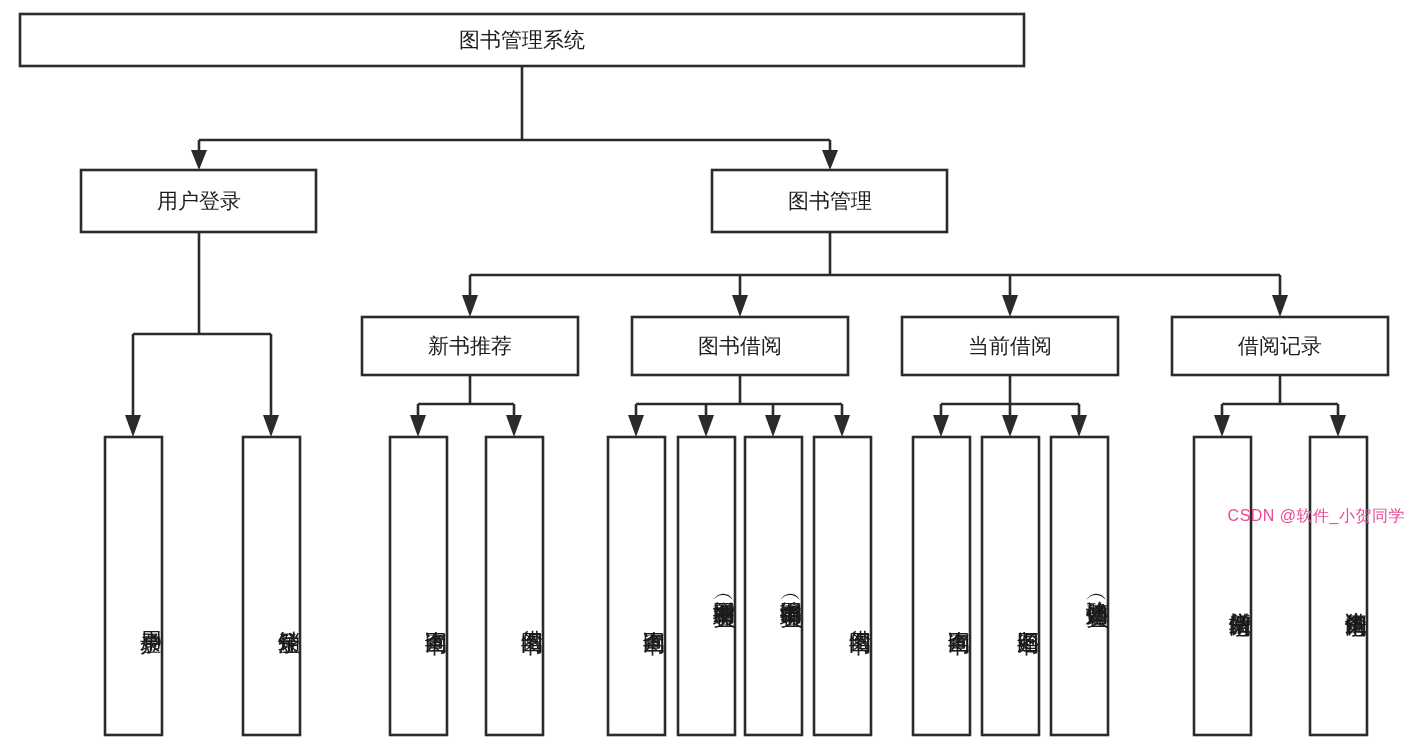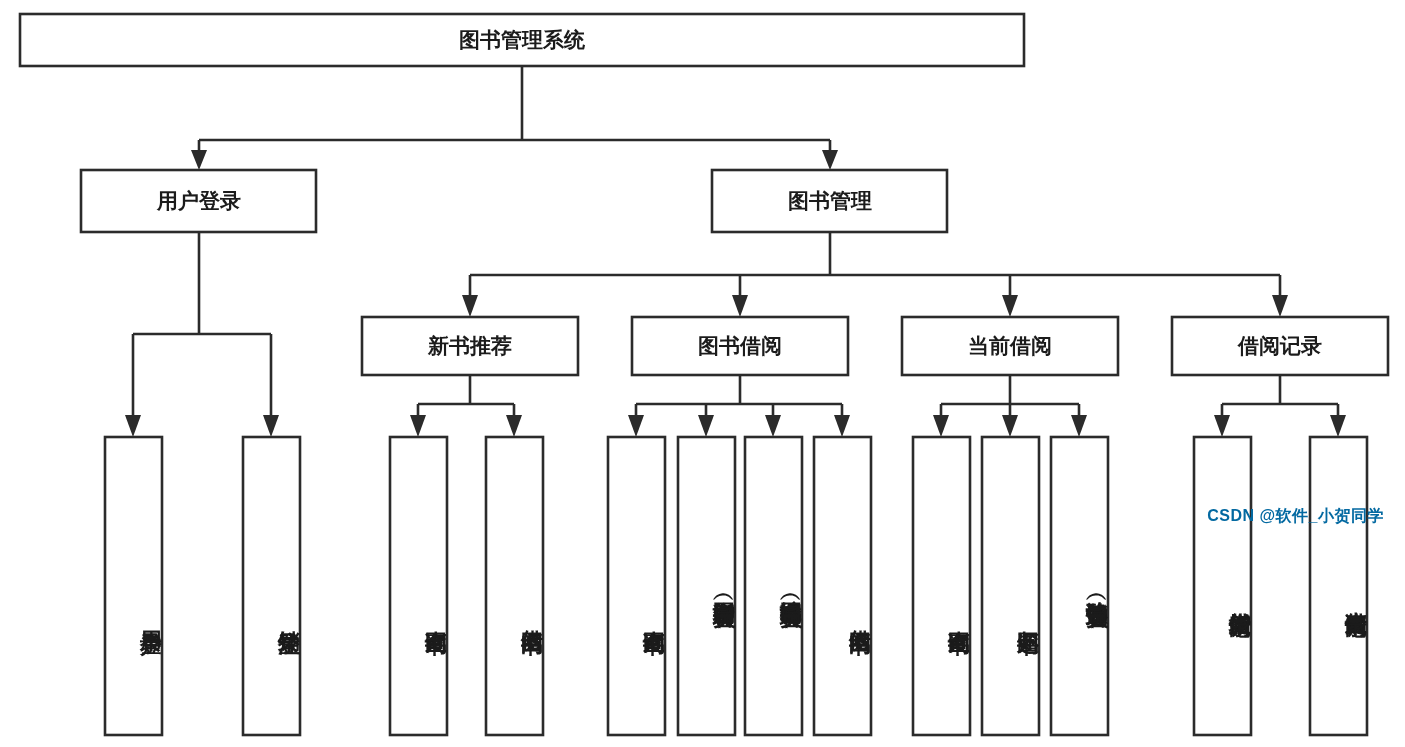--- a/index.html
+++ b/index.html
@@ -12,21 +12,20 @@
     height: 747px;
     font-family: "Liberation Sans", "DejaVu Sans", sans-serif;
     overflow: hidden;
     position: relative;
   }
   #diagram-root {
     position: relative;
     width: 1405px;
     height: 535px;
     background: #ffffff;
-    font-weight: bold;
   }
   svg.flow {
     position: absolute;
     left: 0;
     top: 0;
     width: 1405px;
     height: 747px;
   }
   .node-box {
     fill: #ffffff;
@@ -59,25 +58,25 @@
     font-size: 22px;
     line-height: 1.02;
     color: #1b1b1b;
     letter-spacing: 1px;
     text-align: center;
     white-space: nowrap;
     pointer-events: none;
   }
   .watermark {
     position: absolute;
-    right: 21px;
+    right: 0;
     bottom: 8px;
     font-family: "Liberation Sans", "DejaVu Sans", sans-serif;
     font-size: 16px;
-    color: #0369a1;
+    color: #ec4899;
     letter-spacing: 0.5px;
     white-space: nowrap;
     margin-top: 28px;
   }
 </style>
 </head>
 <body>
 
 <div id="diagram-root">
 

